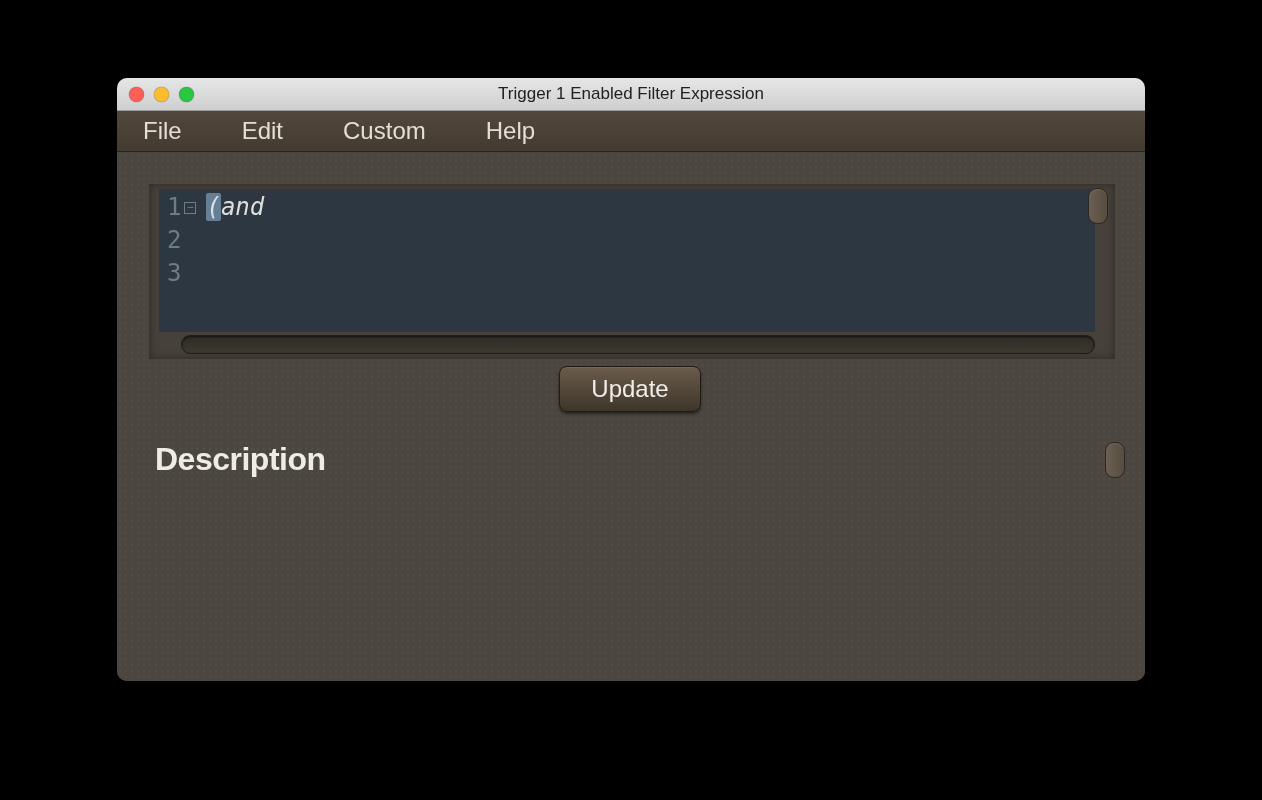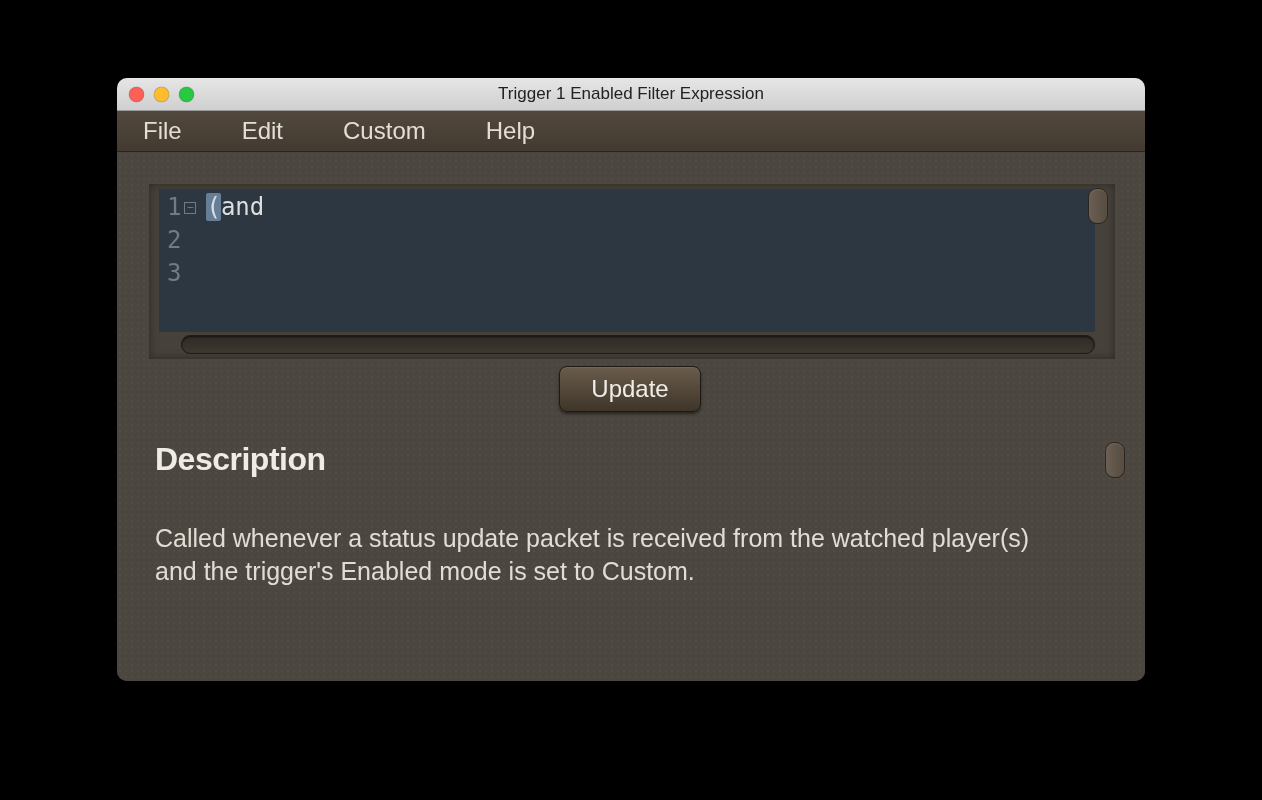--- a/index.html
+++ b/index.html
@@ -128,20 +128,21 @@
   }
   .code {
     padding: 2px 0 0 6px;
     position: relative;
     flex: 1;
   }
   .code .cline {
     height: 33px;
     line-height: 33px;
     white-space: pre;
+    font-style: italic;
   }
   .cline.active {
     background: #374450;
   }
   .paren { color: #dedede; }
   .kw { color: #dedede; }
   .sym { color: #d2d7da; }
   .num { color: #ffe08a; }
   .match-paren {
     background: rgba(160,200,240,0.5);
@@ -267,17 +268,16 @@
             <div class="cline"><span class="paren match-paren">(</span><span class="kw">and</span></div>
           </div>
       </div>
       <div class="hscroll"></div>
       <div class="vscroll-editor"></div>
     </div>
 
     <div class="update-btn">Update</div>
 
     <div class="desc-heading">Description</div>
-    <div class="desc-body">Called whenever a status update packet is received from the watched player(s) and the trigger's Enabled mode is set to Custom.</div>
     <div class="vscroll-desc"></div>
 
   </div>
 </div>
 
 </body></html>

